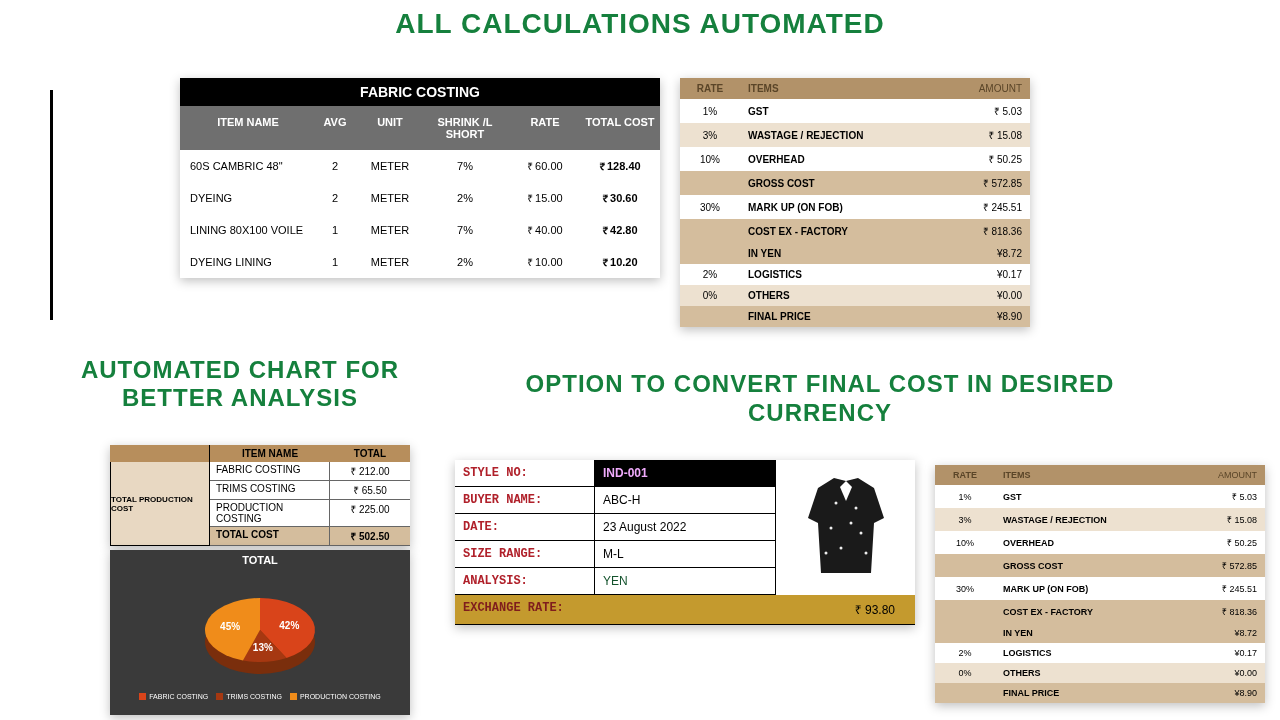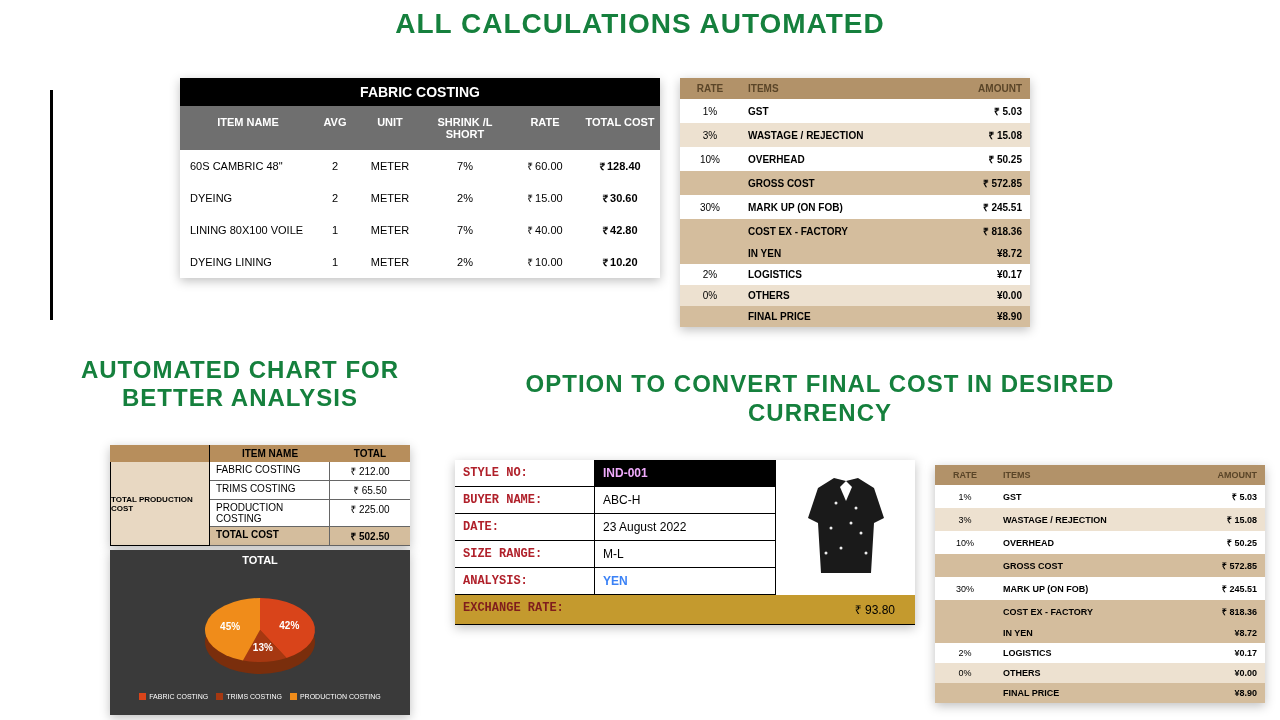--- a/index.html
+++ b/index.html
@@ -29,21 +29,21 @@
   .rup{font-family:serif;font-size:10px;margin-right:2px}
 
   
   .ria{font-size:10px}
   .ria1{left:680px;top:78px;width:350px}
   .ria2{left:935px;top:465px;width:330px;font-size:9px}
   .ria .hdr{display:flex;background:#b29269;color:#5a4528;font-weight:700}
   .ria .hdr>div,.ria .row>div{padding:5px 8px}
   .ria .c-rate{width:60px;text-align:center}
   .ria .c-items{flex:1;font-weight:700}
-  .ria .c-amt{width:80px;text-align:right;font-weight:700}
+  .ria .c-amt{width:80px;text-align:right;font-weight:400}
   .ria .row{display:flex;align-items:center}
   .ria .rw{background:#fff}
   .ria .ra{background:#ede1d0}
   .ria .rh{background:#d4bd9d}
 
   
   .prod{left:110px;top:445px;width:300px;font-size:10px}
   .prod .phdr{display:flex;background:#b78e5c;color:#000;font-weight:700}
   .prod .pc-label{width:100px;text-align:center;border-right:1px solid #000}
   .prod .pc-item{flex:1;text-align:center;padding:3px}
@@ -253,21 +253,21 @@
       <div class="srow">
         <div class="sl">DATE:</div>
         <div class="sv">23 August 2022</div>
       </div>
       <div class="srow">
         <div class="sl">SIZE RANGE:</div>
         <div class="sv">M-L</div>
       </div>
       <div class="srow">
         <div class="sl">ANALYSIS:</div>
-        <div class="sv" style="color:#3b82f6;font-weight:700">YEN</div>
+        <div class="sv" style="color:#14532d;font-weight:400">YEN</div>
       </div>
     </div>
     <div class="imgbox">
       <svg class="shirt" viewBox="0 0 100 110">
         <path d="M50 8 L38 5 L22 15 L12 45 L22 50 L25 100 L75 100 L78 50 L88 45 L78 15 L62 5 Z" fill="#1a1a1a"></path>
         <path d="M50 8 L44 14 L50 28 L56 14 Z" fill="#fff"></path>
         <circle cx="40" cy="30" r="1.5" fill="#eee"></circle>
           <circle cx="60" cy="35" r="1.5" fill="#eee"></circle>
         <circle cx="35" cy="55" r="1.5" fill="#eee"></circle>
           <circle cx="65" cy="60" r="1.5" fill="#eee"></circle>

